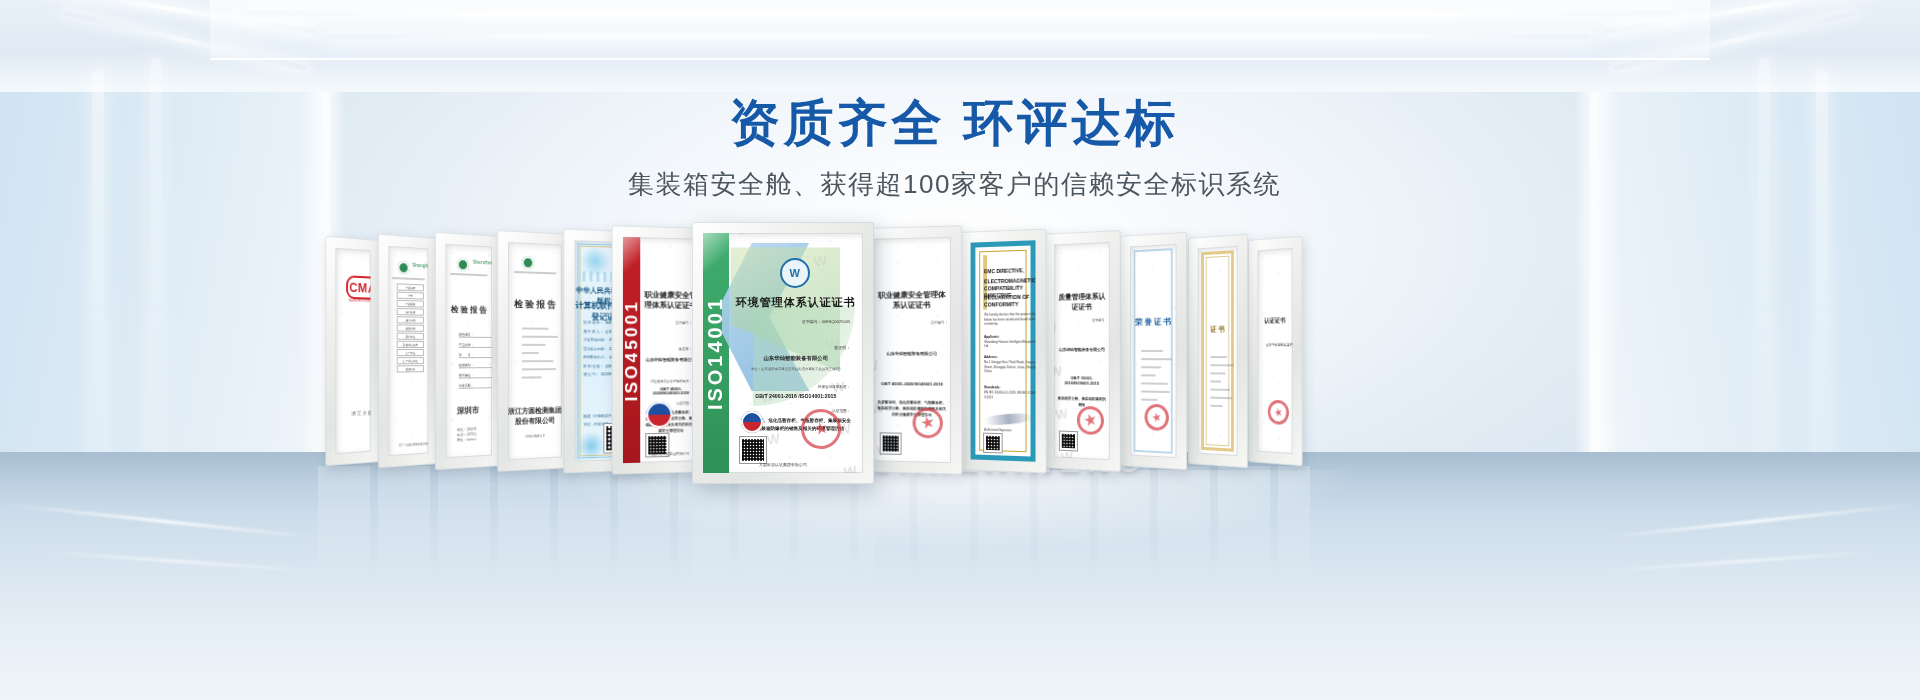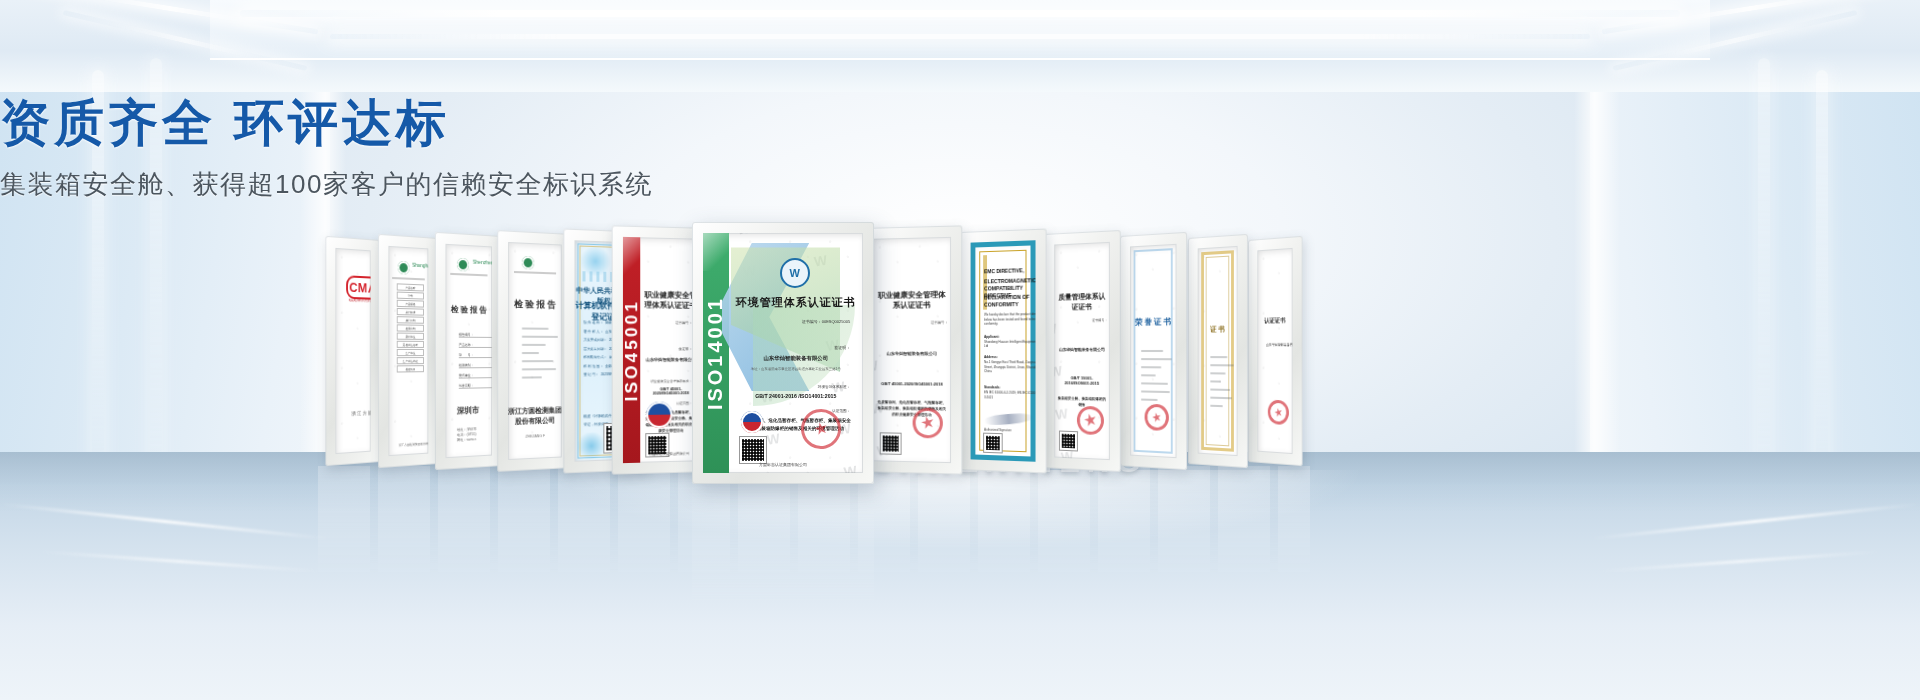--- a/index.html
+++ b/index.html
@@ -58,21 +58,21 @@
   }
   .floor-glow{
     position:absolute;left:380px;top:470px;width:1160px;height:210px;
     background:radial-gradient(ellipse 560px 110px at 50% 0%, rgba(255,255,255,.85), rgba(255,255,255,0) 72%);
   }
   .floor-streak{position:absolute;height:3px;
     background:linear-gradient(90deg,rgba(255,255,255,0),rgba(255,255,255,.9),rgba(255,255,255,0));
     filter:blur(1px);}
 
   
-  .headline-wrap{position:absolute;left:0;top:94px;width:1909px;}
+  .headline-wrap{position:absolute;left:0;top:94px;width:1909px;text-align:center;}
   .headline{
     font-size:50px;font-weight:bold;color:#1559a8;letter-spacing:4px;
     line-height:1.18;margin:0;
     text-shadow:0 1px 2px rgba(255,255,255,.85);
   }
   .subline{
     margin:14px 0 0 0;font-size:26px;color:#4c565f;letter-spacing:1.5px;
     text-shadow:0 1px 1px rgba(255,255,255,.8);
   }
 

